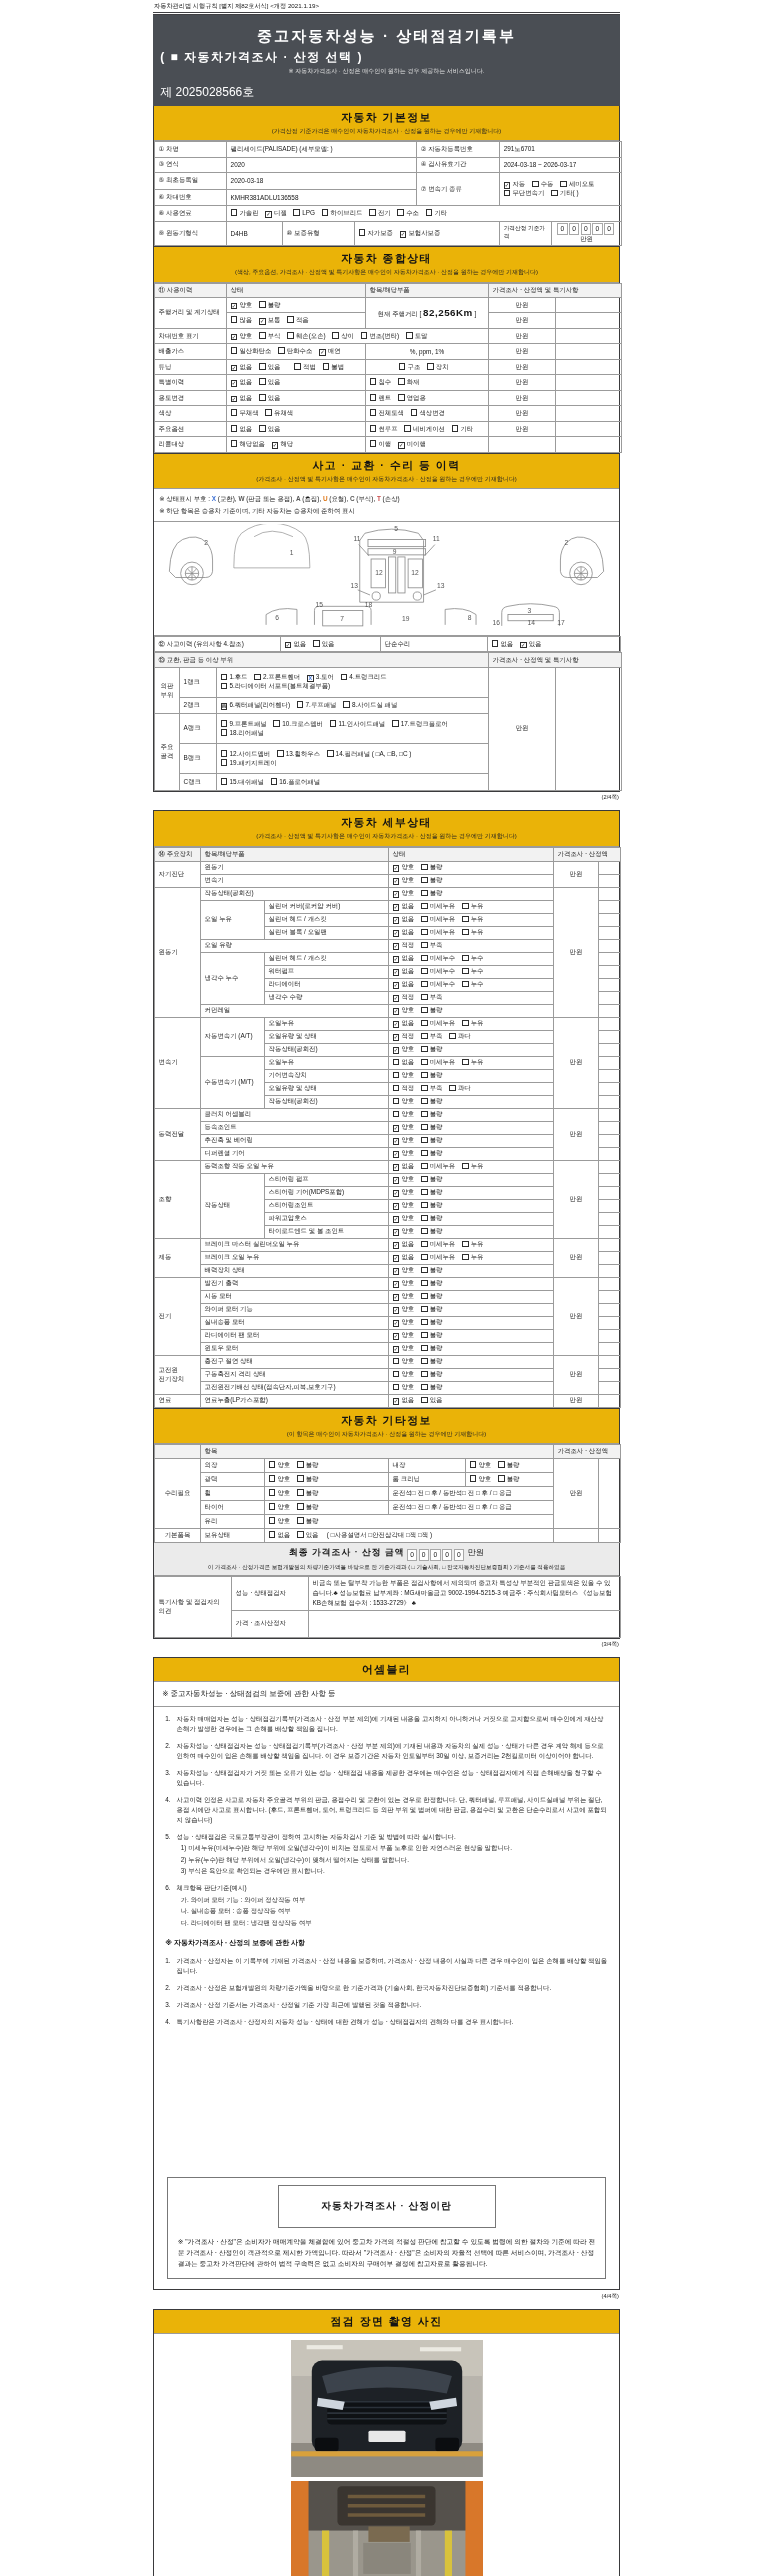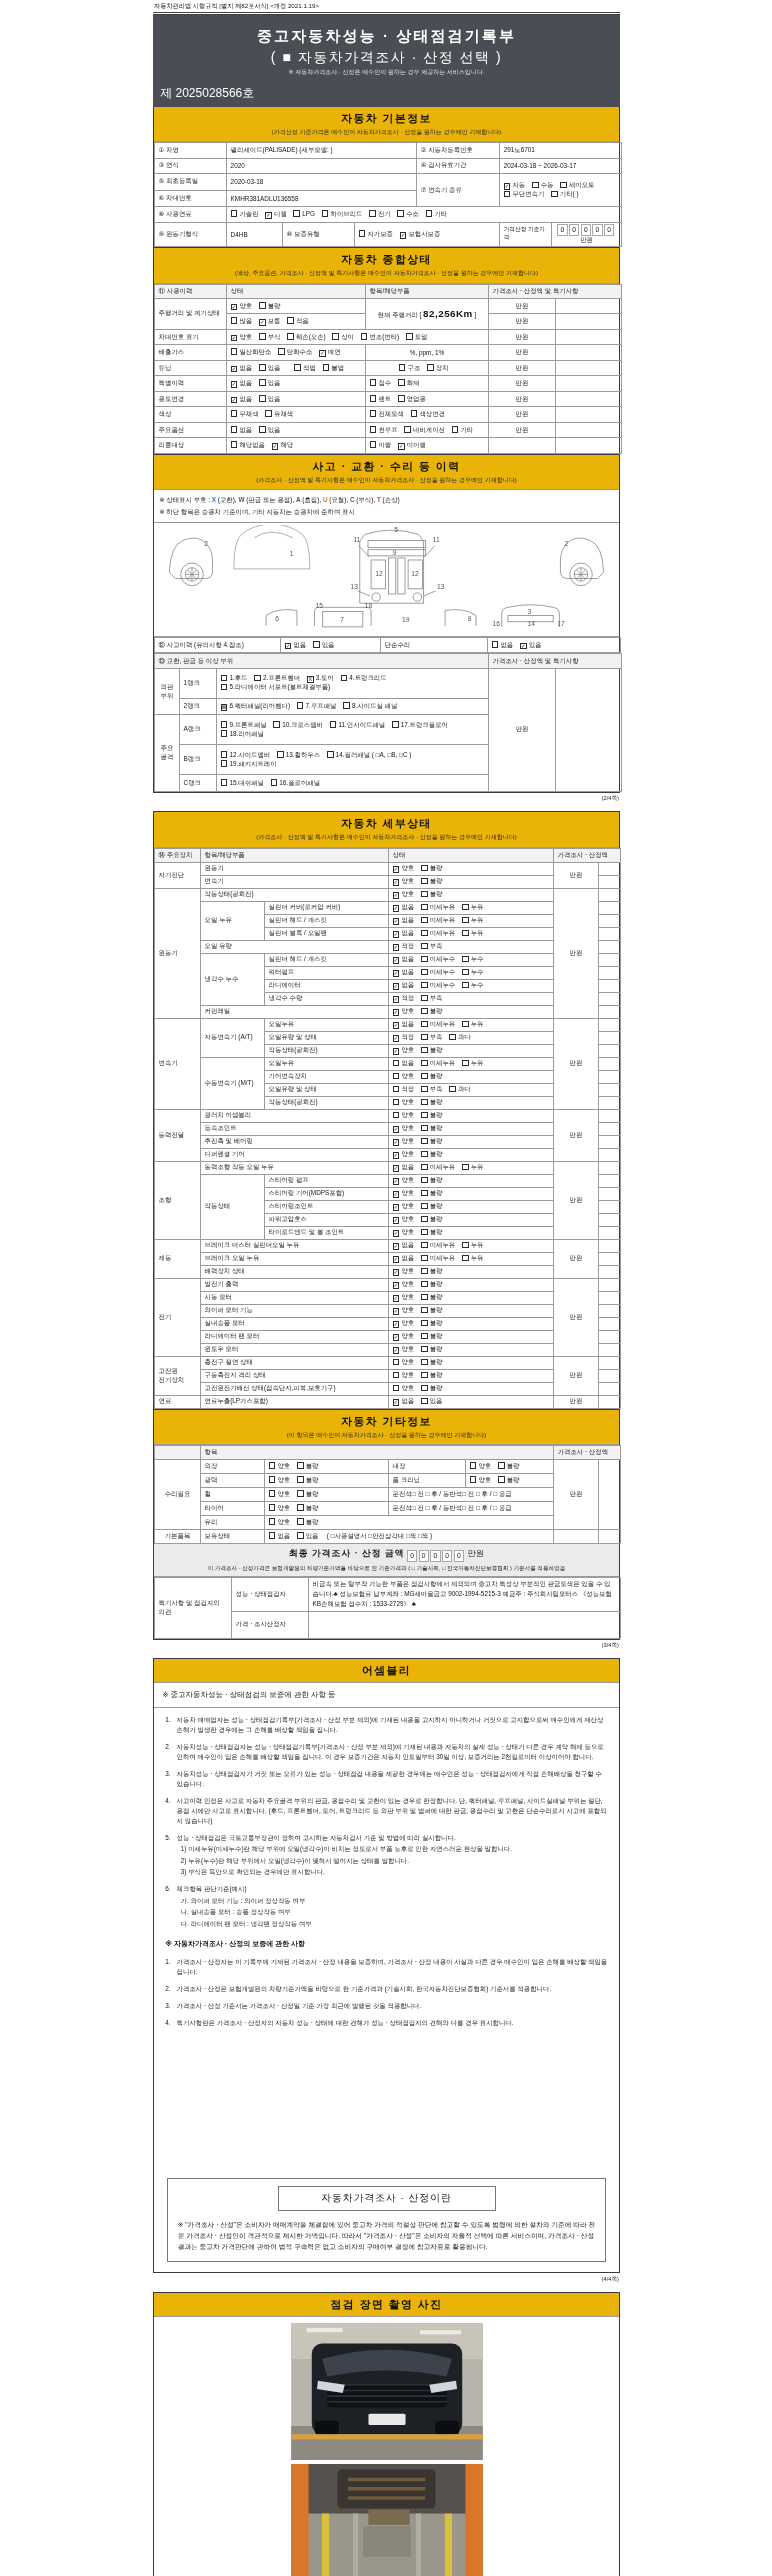--- a/index.html
+++ b/index.html
@@ -4,21 +4,21 @@
 <style>
   html,body{margin:0;padding:0}
   body{width:773px;height:2576px;background:#fff;overflow:hidden;
        font-family:"Liberation Sans","DejaVu Sans",sans-serif;color:#141414;}
   .doc{width:467px;margin:0 auto;padding-top:1.5px}
   .topnote{font-size:6.2px;margin:0 0 1.5px 1px;letter-spacing:0}
   .toprule{border-top:1.5px solid #3f3f42;border-bottom:0.5px solid #3f3f42;height:1px;margin-bottom:0}
   
   .dochead{background:#4a4e54;color:#fff;padding:12.4px 7.2px 5.2px;position:relative}
   .dochead .t1{text-align:center;font-size:15px;font-weight:700;letter-spacing:2.1px;margin:0}
-  .dochead .t2{text-align:center;font-size:14px;font-weight:400;letter-spacing:1.5px;margin:3.1px 0 1px}
+  .dochead .t2{font-size:12px;font-weight:700;letter-spacing:1.5px;margin:3.1px 0 1px}
   .dochead .t3{text-align:center;font-size:6px;color:#e3e3e3;margin:1px 0 7.2px}
   .dochead .docno{font-size:12px;font-weight:400}
   
   .sheet{border:1.5px solid #3a3a3c;border-top:none;margin-bottom:0}
   .sheet.tb{border-top:1.5px solid #3a3a3c}
   .band{background:#eab308;border-bottom:0.5px solid #9b9b9b;text-align:center;padding:5.2px 3.1px 4.1px}
   .band .bt{font-size:10.8px;font-weight:700;letter-spacing:1.5px}
   .band .bs{font-size:6px;margin-top:2.1px;color:#222}
   table{border-collapse:collapse;width:100%;table-layout:fixed}
   td,th{border:0.5px solid #9b9b9b;font-size:6.4px;padding:1px 3.6px;vertical-align:middle;
@@ -44,21 +44,21 @@
   
   .nhead{font-size:7.5px;padding:6.7px 8.2px;border-bottom:0.5px solid #9b9b9b;font-weight:400}
   .nbody{padding:7.2px 11.3px 5.2px;min-height:453px;font-size:6.4px;line-height:1.55}
   .nitem{margin:0 0 7.2px;display:flex}
   .nitem .nn{width:11.3px;flex:0 0 11.3px}
   .nitem .nt{flex:1}
   .nsub{margin:1.5px 0 0 4.1px;color:#222}
   .nhead2{font-size:7px;font-weight:700;margin:10.3px 0 7.2px}
   .pricebox{border:0.5px solid #777;margin:5.2px 13.4px 10.3px;padding:7.2px 9.3px 8.2px}
   .pricebox .pbt{border:0.5px solid #777;width:216px;margin:0 auto 7.2px;text-align:center;
-                 font-size:9.8px;font-weight:400;padding:5px 0;letter-spacing:1px}
+                 font-size:9.8px;font-weight:700;padding:14px 0;letter-spacing:1px}
   .pricebox .pbx{font-size:6.7px;line-height:1.7}
   
   .finalband{background:#ebebeb;border-bottom:0.5px solid #9b9b9b;padding:3.6px 5.2px 3.1px;text-align:center}
   .finalband .fl{font-size:8.8px;font-weight:700;letter-spacing:1px;margin-right:0}
   .finalband .basis{font-size:5.6px;margin-top:2.6px}
   
   .photowrap{padding:6.2px 0 5.2px;text-align:center;border-bottom:0.5px solid #9b9b9b}
   .photo{width:192px;margin:0 auto 4.1px;display:block}
   .signband{background:#ebebeb;border-bottom:0.5px solid #9b9b9b;padding:5.2px 9.3px 6.2px}
   .signband .st{text-align:center;font-size:7.7px;letter-spacing:1px}

